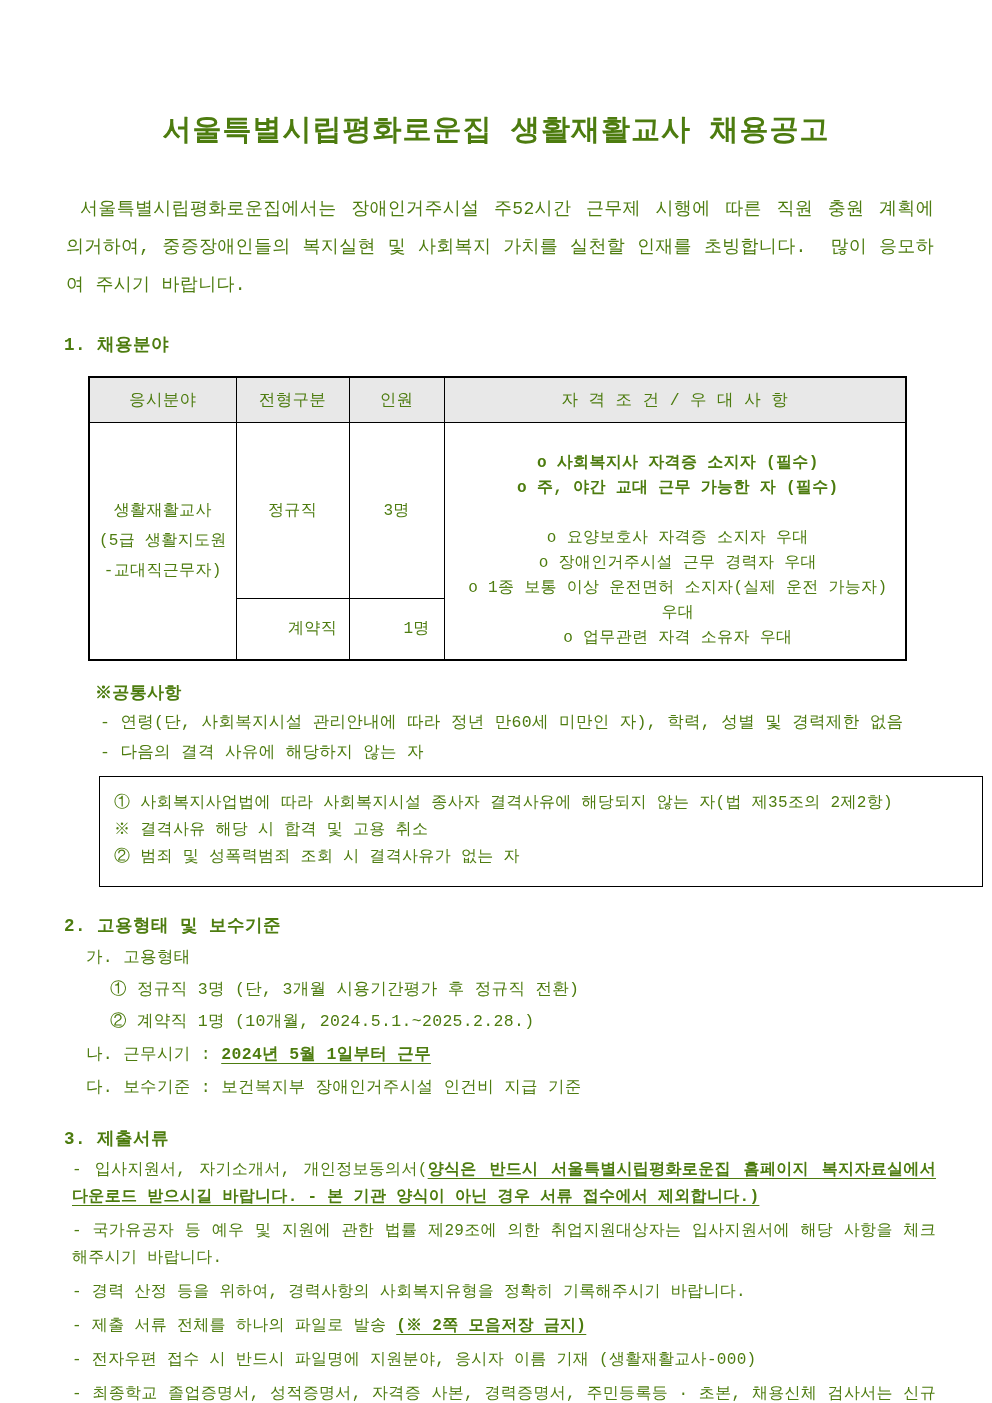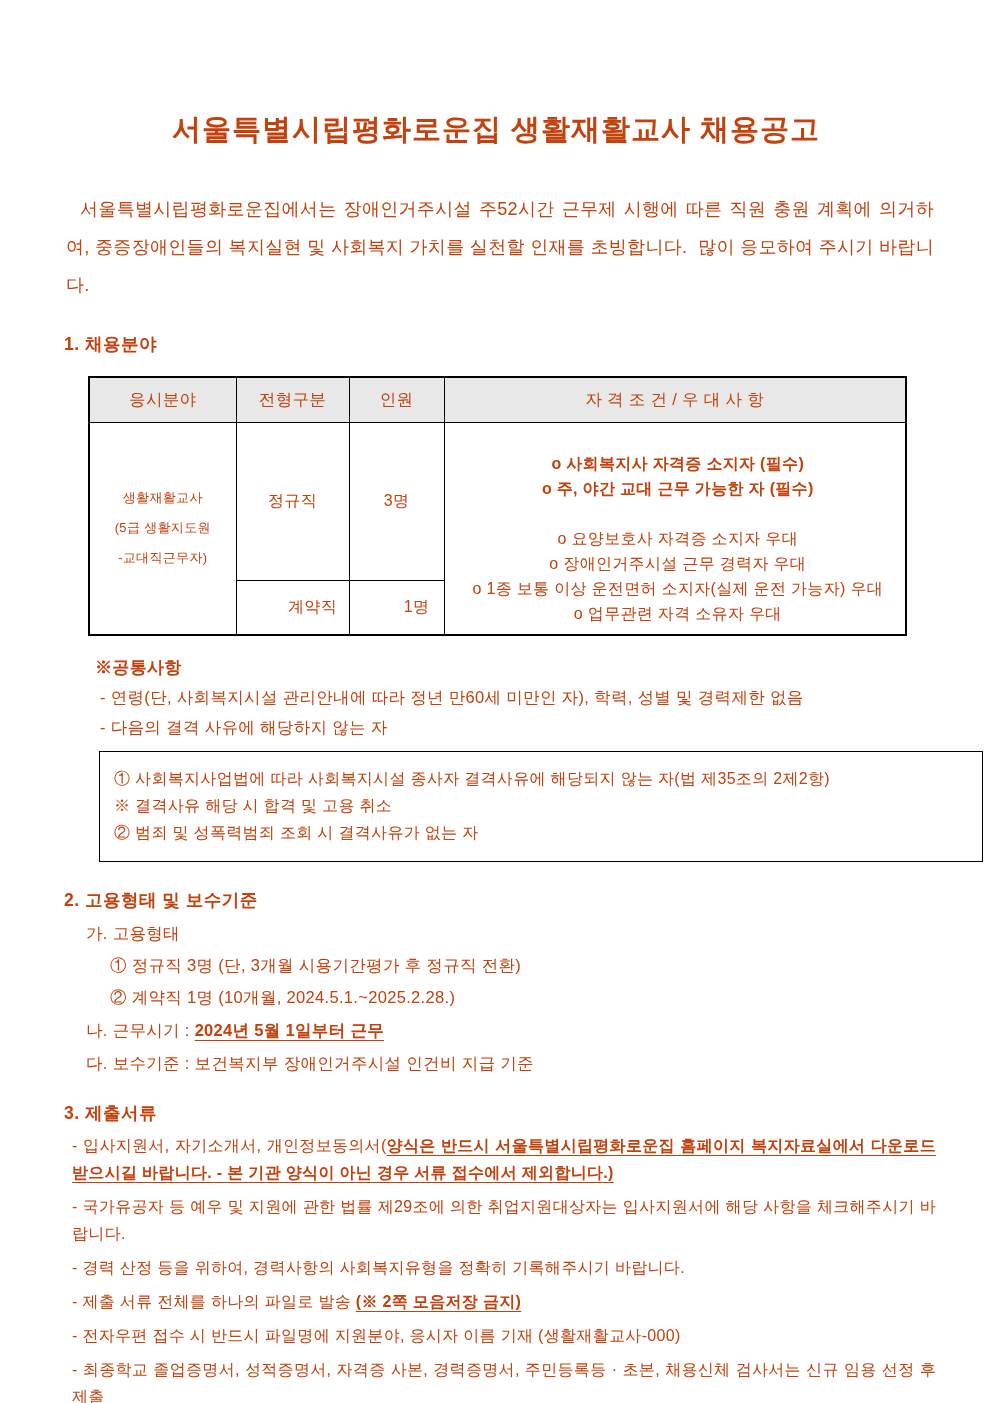--- a/index.html
+++ b/index.html
@@ -1,19 +1,19 @@
 <!DOCTYPE html>
 <html><head>
 <meta charset="utf-8">
 <style>
   * { margin:0; padding:0; box-sizing:border-box; }
   html,body { background:#ffffff; }
   .page {
-    width:992px; height:1403px; background:#ffffff; color:#c2410c;
-    font-family:Liberation Sans, sans-serif;
+    width:992px; height:1403px; background:#ffffff; color:#4d7c0f;
+    font-family:Liberation Mono, monospace;
     position:relative; overflow:hidden;
     letter-spacing:0.02em;
   }
   .doc-title {
     padding-top:110px; text-align:center;
     font-size:29px; font-weight:bold; letter-spacing:1px;
   }
   .intro {
     margin:40px 58px 0 66px;
     font-size:18px; line-height:38px;
@@ -23,21 +23,21 @@
   .sec1-head { margin-top:28px; }
 
   table.recruit {
     margin:20px 0 0 88px; width:817px;
     border-collapse:collapse; table-layout:fixed;
     font-size:16px;
   }
   table.recruit th, table.recruit td { border:1px solid #000; text-align:center; vertical-align:middle; }
   table.recruit { border:2px solid #000; }
   table.recruit thead th { background:#e8e8e8; height:45px; font-weight:normal; font-size:16.5px; }
-  td.cell-position { line-height:30px; font-size:13px; }
+  td.cell-position { line-height:30px; font-size:16px; }
   td.cell-qual {
     text-align:left; vertical-align:top;
     padding:28px 6px 8px 12px; line-height:25px; font-size:16px;
   }
   .qual-bold { font-weight:bold; }
   .qual-gap { height:25px; }
   tr.row-regular td.cell-mid { height:152px; }
   tr.row-contract td.cell-mid { height:52px;padding-left:40px; }
 
   .common-head { margin:20px 0 0 95px; font-size:17px; font-weight:bold; }

